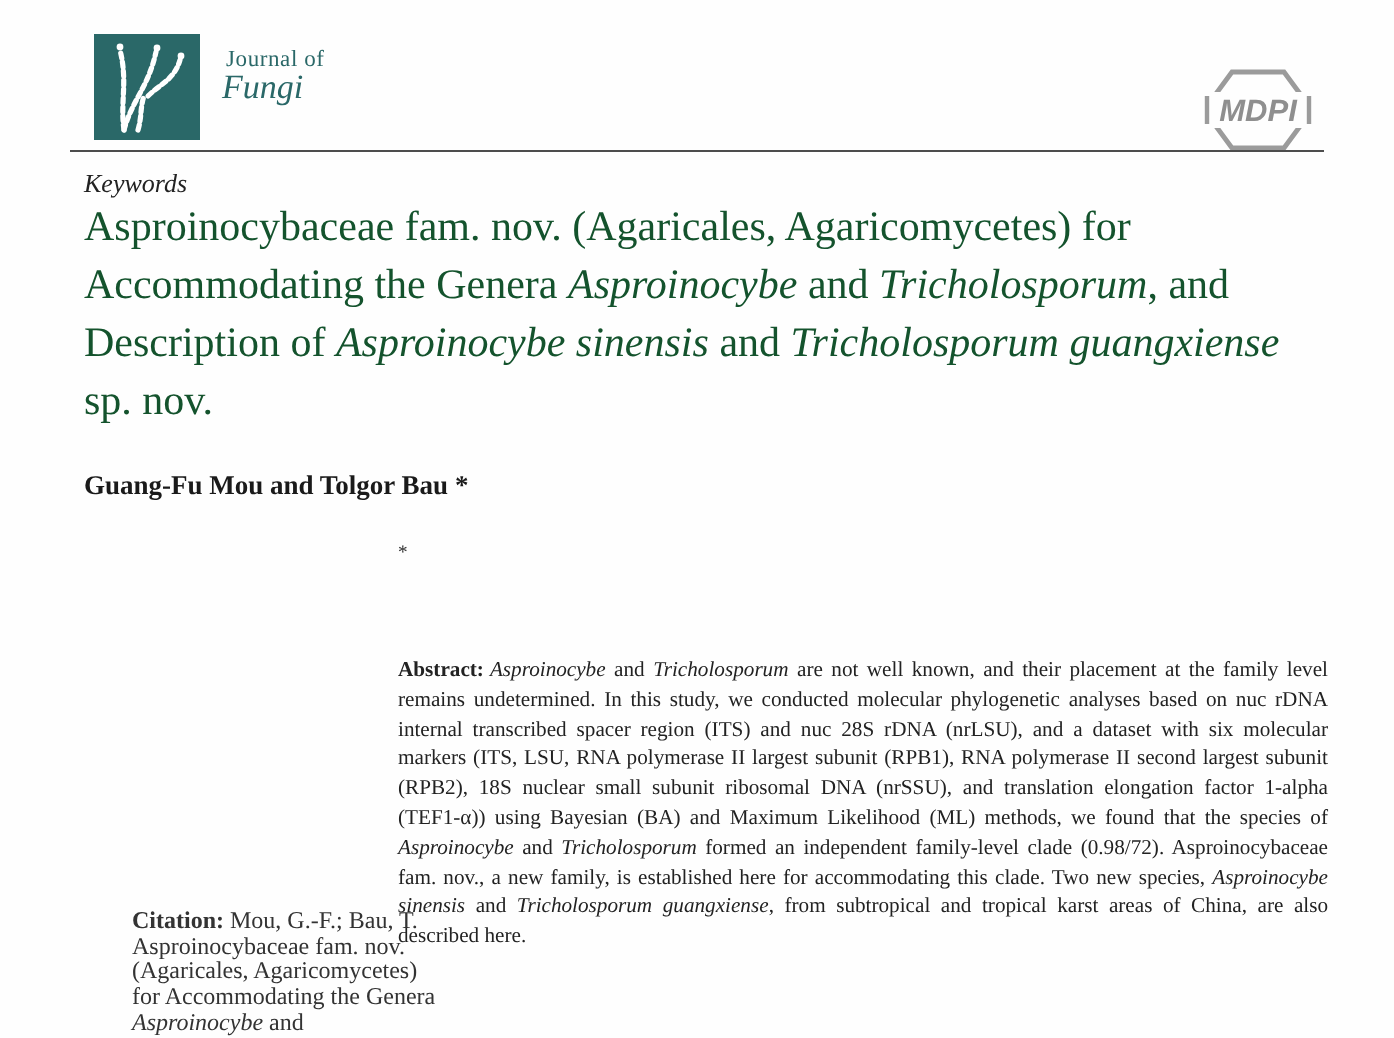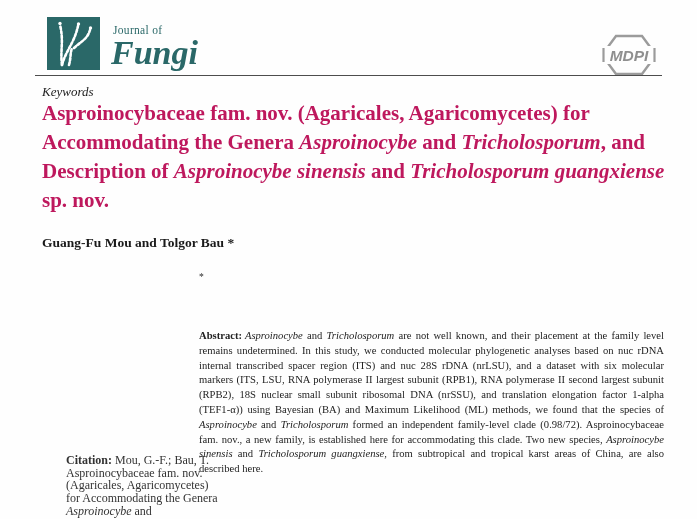--- a/index.html
+++ b/index.html
@@ -14,36 +14,36 @@
   .logo-square {
     position:absolute; left:47px; top:17px; width:53px; height:53px;
     background:#2a6868; display:block;
   }
   .journal-of {
     position:absolute; left:113px; top:24px;
     font-size:11.5px; color:#2a6868; letter-spacing:0.3px;
   }
   .journal-name {
     position:absolute; left:111px; top:34px;
-    font-size:34px; font-weight:bold; font-style:italic; color:#2a6868;
+    font-size:17px; font-weight:normal; font-style:italic; color:#2a6868;
   }
   .mdpi-logo { position:absolute; left:596px; top:32px; width:66px; height:46px;font-style:italic; }
   .header-rule {
     position:absolute; left:35px; top:75px; width:627px; height:0;
     border-top:1.6px solid #4d4d4d;
   }
 
   
   .article-type {
     position:absolute; left:42px; top:84px;
     font-style:italic; font-size:13px; color:#222;
   }
   .paper-title {
     position:absolute; left:42px; top:99px; width:626px;
-    font-size:21px; font-weight:bold; line-height:29px; color:#be185d;
+    font-size:21px; font-weight:normal; line-height:29px; color:#14532d;
   }
   .paper-title .it { font-style:italic; }
   .authors {
     position:absolute; left:42px; top:235px;
     font-size:13.5px; font-weight:bold; color:#1a1a1a;font-family:Liberation Serif, serif;
   }
 
   
   .affiliation {
     position:absolute; left:199px; top:270px; width:465px;

